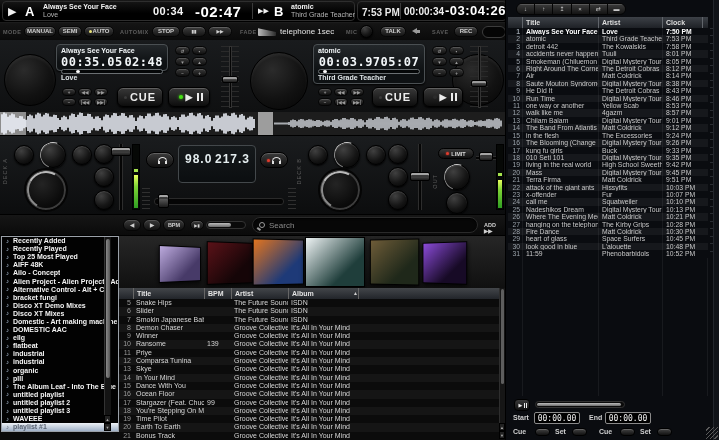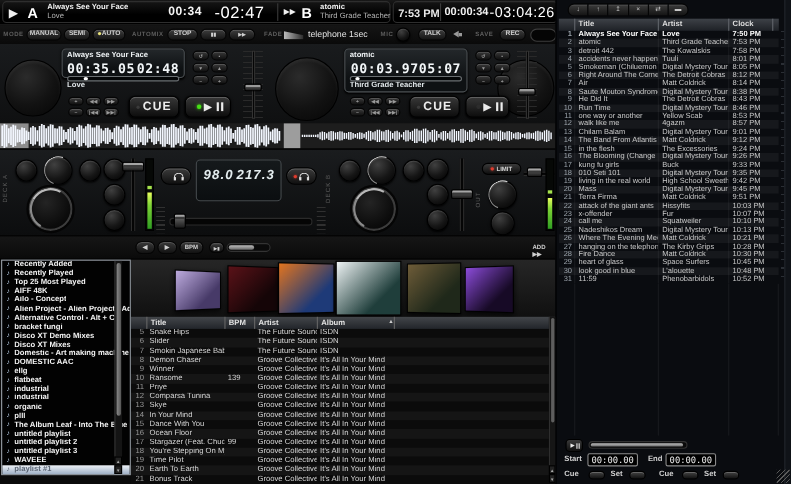--- a/index.html
+++ b/index.html
@@ -10,21 +10,21 @@
 .mono{font-family:"DejaVu Sans Mono",monospace}
 .nw{white-space:nowrap;overflow:hidden}
 
 
 .topbar{position:absolute;left:0;top:0;width:508px;height:23px;background:linear-gradient(#181818,#000 60%);border-bottom:1px solid #1c1c1c}
 .tb-frame{position:absolute;border:1px solid #2e2e2e;border-radius:4px}
 .deckletter{font-size:13px;font-weight:bold;color:#fff}
 .tb-title{font-size:7px;font-weight:bold;color:#f2f2f2;line-height:8px}
 .tb-artist{font-size:7px;color:#b5b5b5;line-height:8px}
 .tb-t1{font-size:11px;font-weight:bold;color:#f5f5f5;letter-spacing:.5px}
-.tb-t2{font-size:15px;font-weight:normal;color:#fff;letter-spacing:.5px}
+.tb-t2{font-size:15px;font-weight:bold;color:#fff;letter-spacing:.5px}
 .vline{width:1px;background:#3a3a3a}
 .playglyph{color:#f0f0f0}
 
 
 .modebar{position:absolute;left:0;top:23px;width:508px;height:17px;background:linear-gradient(#151515,#0a0a0a)}
 .dimlbl{font-size:5.5px;font-weight:bold;color:#5e5e5e;letter-spacing:.5px}
 .pill{background:linear-gradient(#3e3e3e,#141414);border:1px solid #060606;border-radius:7px;color:#cfcfcf;font-size:6px;font-weight:bold;text-align:center;box-shadow:inset 0 1px 0 rgba(255,255,255,.18);line-height:9px}
 .pill .dot{display:inline-block;width:3px;height:3px;border-radius:50%;background:#e8e27a;margin-right:1px;vertical-align:middle}
 .fadeicon{background:linear-gradient(90deg,#bdbdbd,#2a2a2a);clip-path:polygon(0 15%,100% 55%,100% 100%,0 100%);border-radius:1px}
 .fadetext{font-size:8px;color:#e3e3e3}
@@ -63,21 +63,21 @@
 .vlabel{writing-mode:vertical-rl;transform:rotate(180deg);font-size:5.5px;color:#5c5c5c;letter-spacing:1px}
 .knob.arc::before{content:"";position:absolute;inset:-1px;border-radius:50%;border:1.5px solid transparent;border-top-color:#cfcfcf;border-left-color:#888;transform:rotate(-25deg)}
 .jogwheel{border-radius:50%;background:radial-gradient(circle at 40% 35%,#242424,#0c0c0c 60%,#000);border:2px solid #050505;box-shadow:inset 0 0 0 2px #3c3c3c,inset 0 2px 2px rgba(255,255,255,.12)}
 .jogwheel::before{content:"";position:absolute;inset:1px;border-radius:50%;border:2px solid transparent;border-top-color:#b9b9b9;border-left-color:#8a8a8a;transform:rotate(-15deg)}
 .vutrack{background:#060806;border:1px solid #000}
 .vulit{position:absolute;left:1px;right:1px;bottom:1px;background:linear-gradient(#e9ff5e,#7ed335 35%,#2f9e22)}
 .vuseg{position:absolute;left:1px;right:1px;height:3px;background:#a5e34d}
 .ftrack{background:#050505;border-left:1px solid #2d2d2d;border-right:1px solid #2d2d2d}
 .fthumb{background:linear-gradient(#757575,#1c1c1c);border:1px solid #000;border-radius:2px;box-shadow:inset 0 2px 0 #a5a5a5,inset 0 4px 0 #3a3a3a}
 .bpmlcd{background:linear-gradient(#15191b,#0b0e10);border:1px solid #43484b;border-radius:4px}
-.bpmtxt{font-size:12px;font-style:italic;font-weight:bold;color:#e4edef;letter-spacing:1px}
+.bpmtxt{font-size:12px;font-weight:bold;color:#e4edef;letter-spacing:1px}
 .hpbtn{background:linear-gradient(#3c3c3c,#101010);border:1px solid #000;border-radius:8px;box-shadow:inset 0 1px 0 rgba(255,255,255,.2);display:flex;align-items:center;justify-content:center;gap:2px}
 .hpglyph{width:9px;height:6px;border:1.5px solid #e0e0e0;border-bottom:none;border-radius:5px 5px 0 0;position:relative}
 .hpglyph::before,.hpglyph::after{content:"";position:absolute;bottom:-1px;width:2px;height:3px;background:#e0e0e0}
 .hpglyph::before{left:-1px}.hpglyph::after{right:-1px}
 .reddot{width:3px;height:3px;border-radius:50%;background:#e03c2e;box-shadow:0 0 2px #e03c2e}
 .xftrack{background:#050505;border:1px solid #2a2a2a;border-radius:3px}
 .minif{background:repeating-linear-gradient(#303030 0 1px,transparent 1px 4px)}
 .limitbtn{background:linear-gradient(#3a3a3a,#0f0f0f);border:1px solid #000;border-radius:6px;color:#d8d8d8;font-size:5.5px;font-weight:bold;display:flex;align-items:center;justify-content:center;gap:2px}
 
 
@@ -361,20 +361,24 @@
   </div>
 
   <div class="browserbar">
     <div class="abs bb-btn" style="left:123px;top:4px;width:18px;height:12px;line-height:11px">◀</div>
     <div class="abs bb-btn" style="left:143px;top:4px;width:18px;height:12px;line-height:11px">▶</div>
     <div class="abs bb-btn" style="left:163px;top:4px;width:22px;height:12px;line-height:11px">BPM</div>
     <div class="abs bb-btn" style="left:190px;top:5px;width:14px;height:10px;line-height:9px;font-size:4px">▶▮</div>
     <div class="abs prog" style="left:206px;top:6px;width:40px;height:8px">
         <span class="fill" style="width:60%"></span>
       </div>
+    <div class="abs searchbox" style="left:252px;top:2px;width:226px;height:16px">
+      <span class="mag"></span>
+      <input type="text" placeholder="Search" style="">
+    </div>
     <span class="abs" style="left:484px;top:7px;font-size:5.5px;font-weight:bold;color:#cfcfcf"><span>ADD</span> <span>▶▶</span></span>
   </div>
 
   <div class="sidebar">
     <div>
         <div class="sb-row">
           <span class="sb-ic">♪</span>
           <span class="sb-tx">Recently Added</span>
         </div>
         <div class="sb-row">

